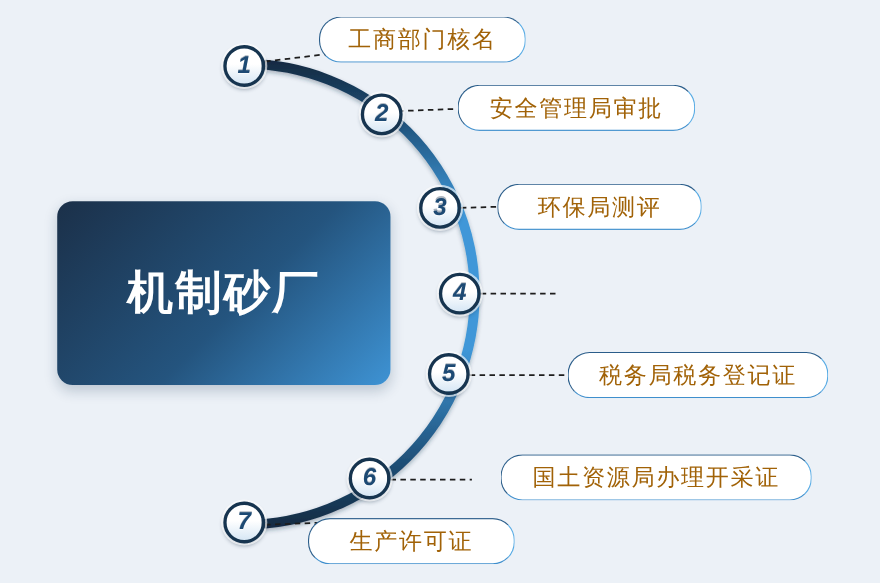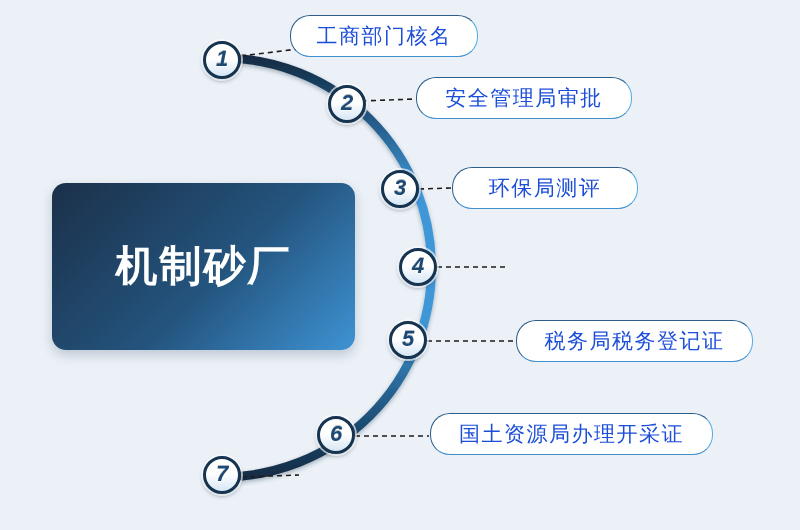--- a/index.html
+++ b/index.html
@@ -83,40 +83,40 @@
     background: #ffffff;
     border: 1.5px solid;
     border-color: #2a5d8a #55aae4 #3f8fcd #2a5d8a;
     border-radius: 20px;
     display: flex;
     align-items: center;
     justify-content: center;
     z-index: 2;
   }
   .label-text {
-    color: #1d4ed8;
+    color: #a16207;
     font-size: 21px;
     letter-spacing: 1.5px;
     white-space: nowrap;
   }
   
   .badge-1 { left: 203px; top: 41px; }
   .badge-2 { left: 328px; top: 85px; }
   .badge-3 { left: 381px; top: 170px; }
   .badge-4 { left: 399px; top: 248px; }
   .badge-5 { left: 389px; top: 321px; }
   .badge-6 { left: 317px; top: 416px; }
   .badge-7 { left: 203px; top: 456px; }
 
   .box-1 { left: 290px; top: 15px;  width: 188px; }
   .box-2 { left: 416px; top: 77px;  width: 216px; }
   .box-3 { left: 452px; top: 167px; width: 186px; }
   .box-4 { left: 506px; top: 246px; width: 213px; }
   .box-5 { left: 516px; top: 320px; width: 237px; text-align: right; }
-  .box-6 { left: 430px; top: 413px; width: 283px; }
+  .box-6 { left: 455px; top: 413px; width: 283px; }
   .box-7 { left: 280px; top: 471px; width: 188px; }
 </style>
 </head>
 <body>
 
 <div class="stage">
 
   <svg class="arc-svg" viewBox="0 0 800 530" xmlns="http://www.w3.org/2000/svg">
     <defs>
       <linearGradient id="arcGrad" x1="0" y1="0" x2="0" y2="1">
@@ -179,14 +179,17 @@
   </div>
   <div class="label-box box-3">
     <span class="label-text">环保局测评</span>
   </div>
   <div class="label-box box-5">
     <span class="label-text">税务局税务登记证</span>
   </div>
   <div class="label-box box-6">
     <span class="label-text">国土资源局办理开采证</span>
   </div>
+  <div class="label-box box-7">
+    <span class="label-text">生产许可证</span>
+  </div>
 
 </div>
 
 </body></html>

